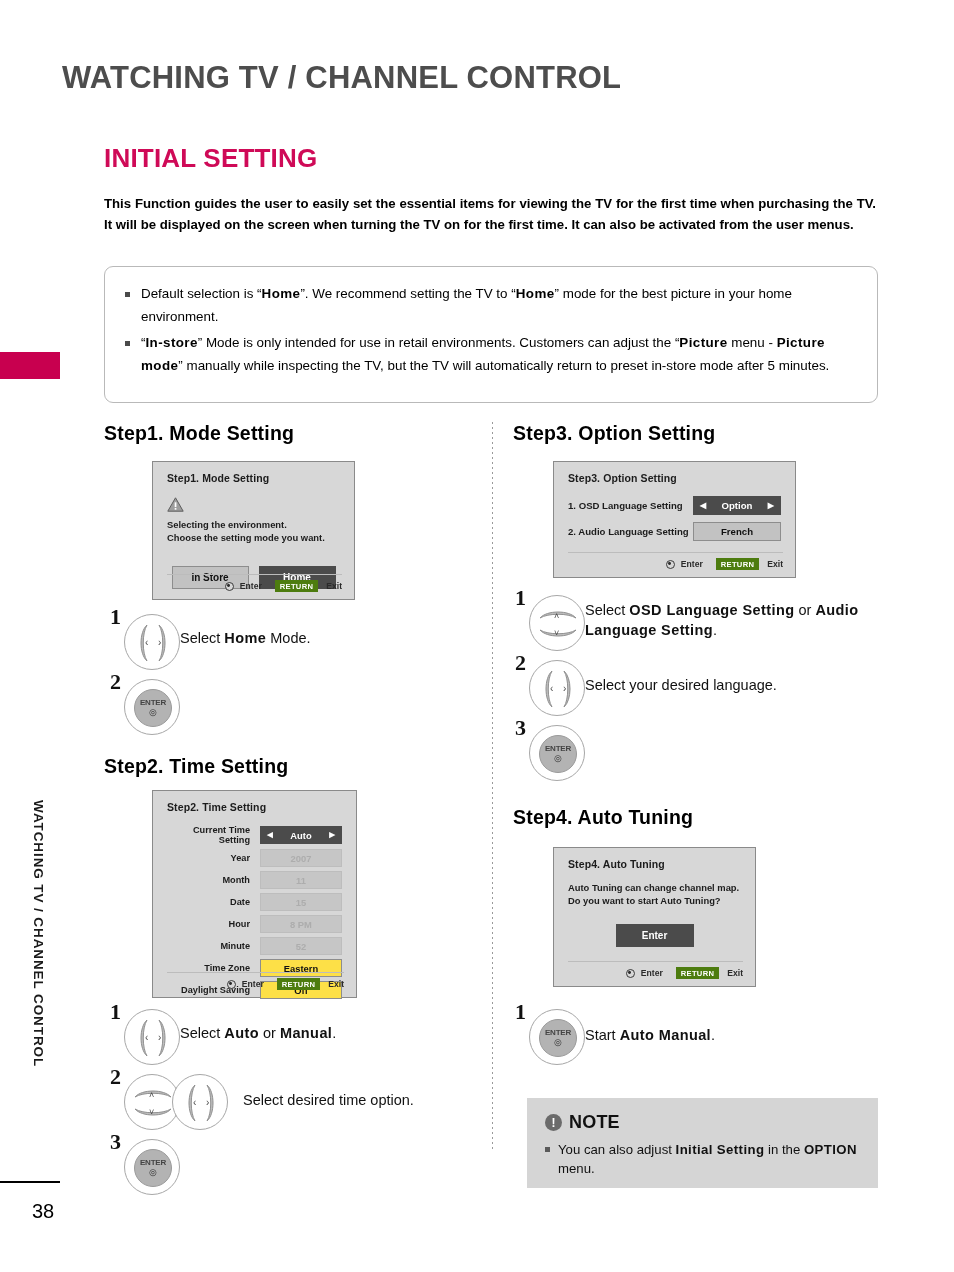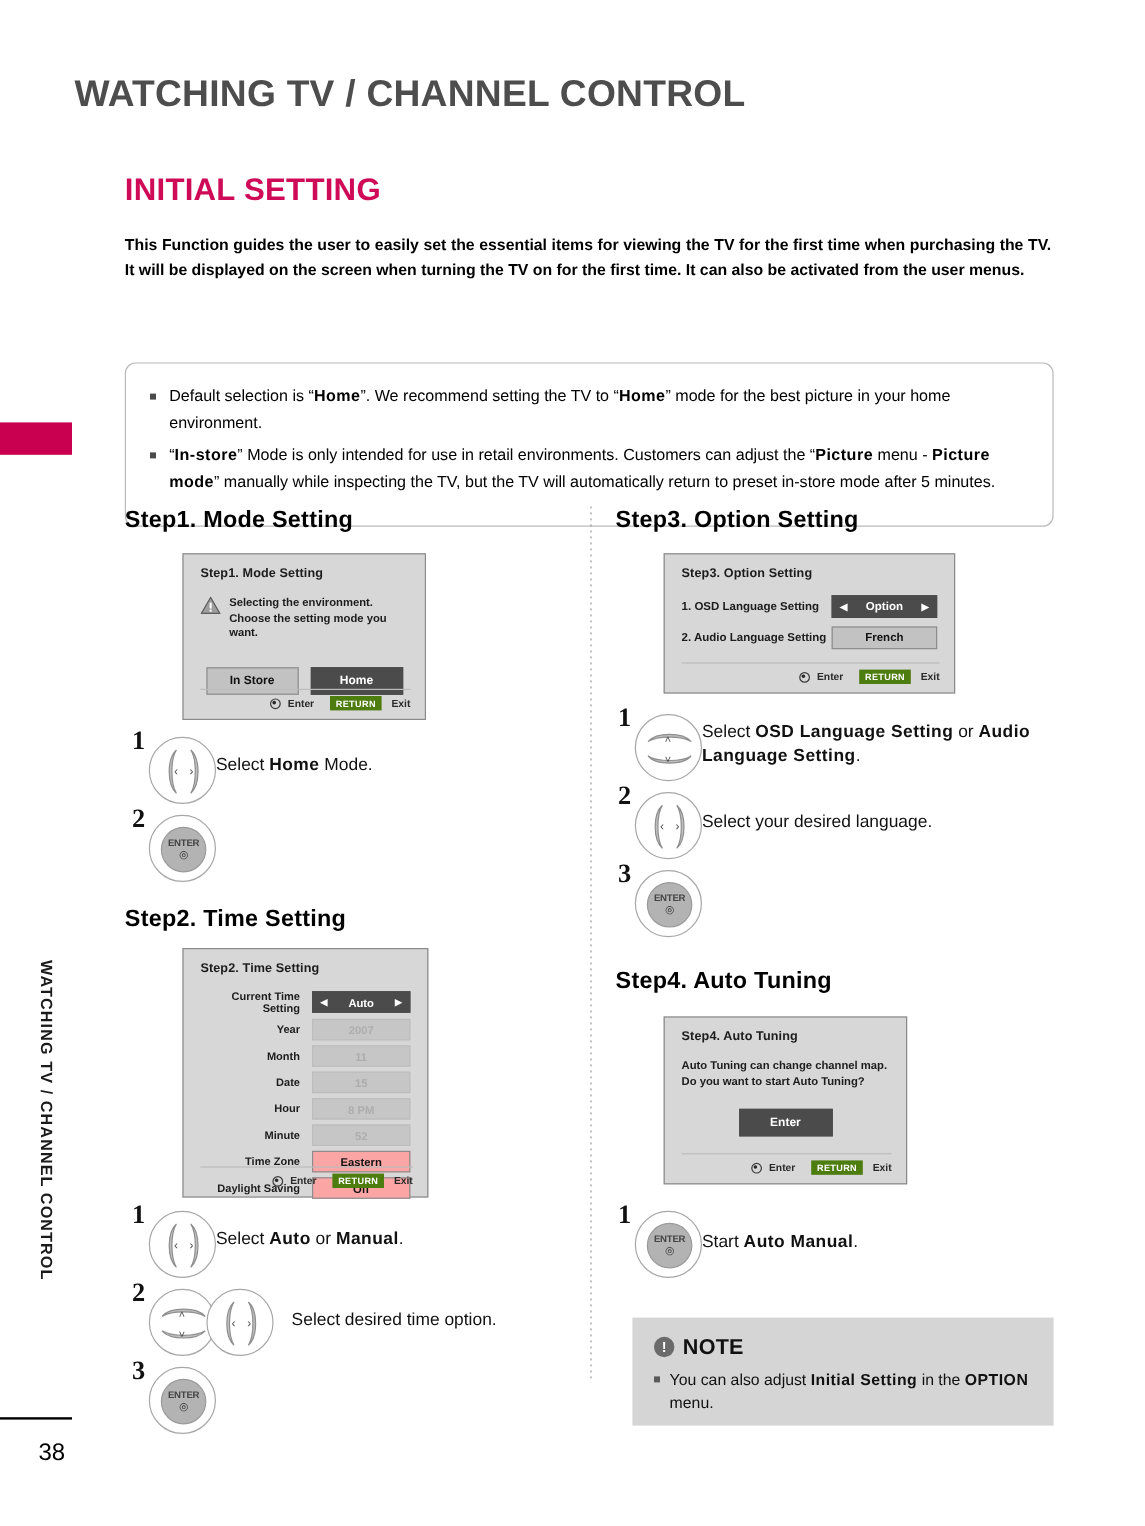--- a/index.html
+++ b/index.html
@@ -68,21 +68,20 @@
 
   
   .callout {
     position: absolute;
     left: 104px; top: 266px;
     width: 774px; height: 137px;
     border: 1px solid #b9b9b9;
     border-radius: 9px;
     background: #fff;
     padding: 16px 18px 0 20px;
-    margin-top: 36px;
   }
   .bullet-row {
     position: relative;
     padding-left: 16px;
     font-size: 13.4px;
     line-height: 22.5px;
     margin-bottom: 4px;
   }
   .bullet-row .sq {
     position: absolute;
@@ -157,21 +156,21 @@
 
   
   .warn-tri {
     width: 17px; height: 15px;
     position: relative;
     flex: 0 0 auto;
     margin-top: 1px;
   }
   .warn-tri svg { display: block; }
 
-  .osd-msg-row { display: flex; gap: 7px; align-items: flex-start; }
+  .osd-msg-row { display: flex; gap: 7px; align-items: flex-start; flex-direction: column; }
   .osd-msg {
     font-size: 9.4px;
     font-weight: bold;
     line-height: 12.5px;
     color: #1c1c1c;
   }
 
   .btn-row { display: flex; gap: 10px; margin-top: 22px; justify-content: center; }
   .osd-btn {
     font-size: 10px;
@@ -237,21 +236,21 @@
     text-align: right;
     flex: 1;
   }
   .tm-val {
     width: 82px;
     text-align: center;
     font-size: 9.4px;
     font-weight: bold;
     padding: 2.5px 0;
     border: 1px solid #8d8d8d;
-    background: #fca5a5;
+    background: #fde047;
     color: #111;
     position: relative;
   }
   .tm-val.sel { background: #4b4b4b; color: #fff; border-color: #4b4b4b; }
   .tm-val.dim { color: #adadad; border-color: #bdbdbd; background: #c6c6c6; }
   .tm-val .ar {
     position: absolute; top: 50%; transform: translateY(-50%);
     font-size: 7.5px; line-height: 1;
   }
   .tm-val .ar.l { left: 6px; }

